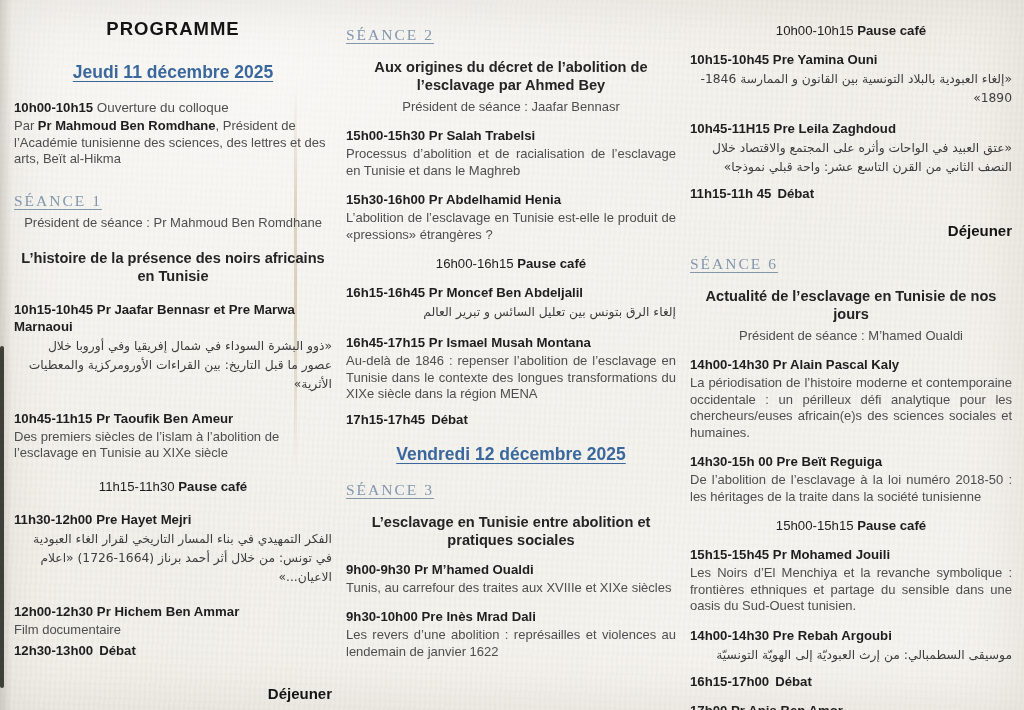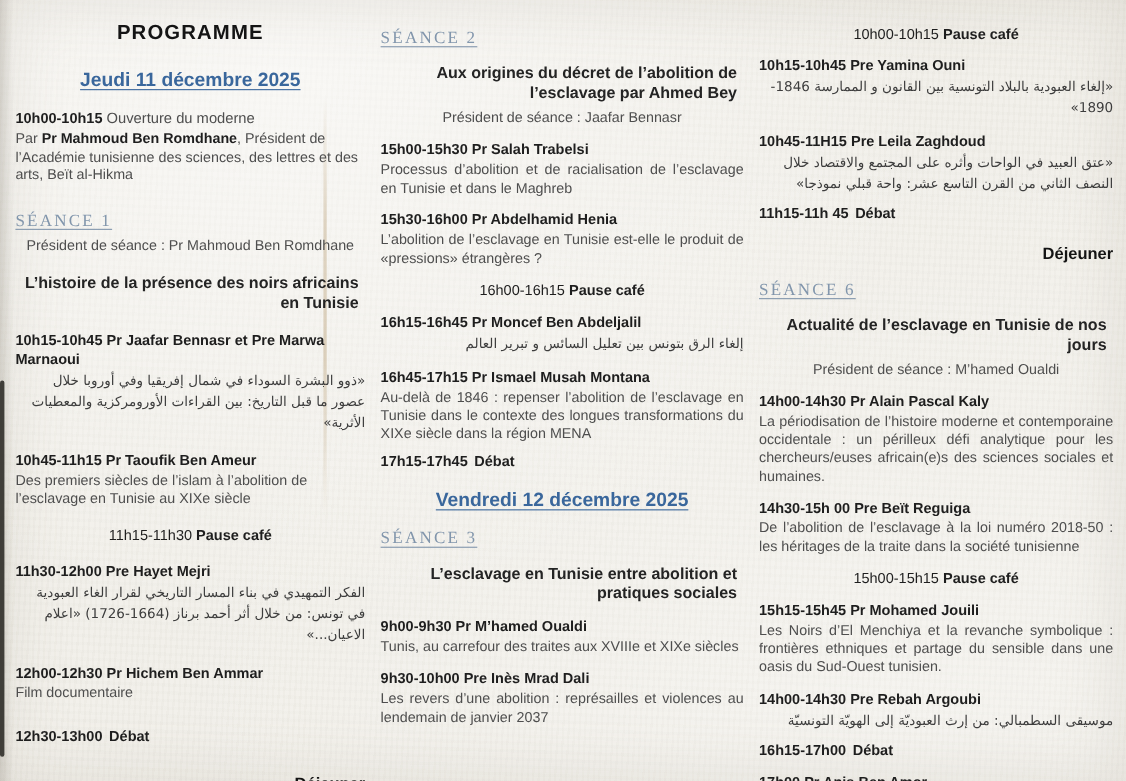--- a/index.html
+++ b/index.html
@@ -23,29 +23,29 @@
 
   .blk{margin-top:12px;}
   .b-title{margin-top:8px;text-align:center;font-size:18.5px;font-weight:800;
     letter-spacing:1px;color:#141414;}
   .b-date{margin-top:16px;text-align:center;}
   .b-date span{color:#3a679c;font-weight:800;font-size:17.5px;
     text-decoration:underline;text-underline-offset:3px;}
   .b-seance{margin-top:16px;text-align:left;}
   .b-seance span{font-family:"Liberation Serif", serif;color:#8296ac;
     font-size:15.5px;letter-spacing:2px;text-decoration:underline;text-underline-offset:3px;}
-  .b-session{margin-top:14px;text-align:right;font-weight:700;color:#242424;
+  .b-session{margin-top:14px;text-align:center;font-weight:700;color:#242424;
     font-size:14.6px;line-height:18px;padding:0 6px;}
   .b-president{margin-top:4px;text-align:center;color:#4e4e4e;font-size:13px;line-height:17px;}
   .b-entry{margin-top:12px;}
   #col-0 .b-entry{margin-top:16px;}
   #col-0 .b-seance{margin-top:24px;}
   #col-0 .b-session{margin-top:18px;}
   #col-0 .b-pause{margin-top:16px;}
-  #col-0 .b-debat{margin-top:23px;}
+  #col-0 .b-debat{margin-top:4px;}
   #col-0 .b-dejeuner{margin-top:26px;}
   #col-0 .b-date{margin-top:22px;}
   .entry-head{font-size:13.2px;line-height:17px;color:#1e1e1e;font-weight:700;}
   .entry-head .t-title{font-weight:400;color:#4e4e4e;font-size:13.4px;}
   .desc{color:#4e4e4e;font-size:13px;line-height:16.5px;margin-top:2px;}
   .desc.justify{text-align:justify;}
   .desc-ar{direction:rtl;text-align:right;color:#3d3d3d;font-size:12.3px;line-height:19px;
     font-family:"DejaVu Sans", sans-serif;margin-top:2px;}
   .seg-b{font-weight:700;color:#1e1e1e;}
   .b-pause{margin-top:12px;text-align:center;font-size:13.2px;line-height:17px;color:#1e1e1e;}
@@ -67,21 +67,21 @@
 <body>
 
 <div id="page">
   <div id="edge-shade"></div>
   <div id="edge-strip"></div>
   <div id="crease"></div>
   <div class="col" id="col-0">
       <div class="blk b-title">PROGRAMME</div>
       <div class="blk b-date"><span>Jeudi 11 décembre 2025</span></div>
       <div class="blk b-entry">
-        <div class="entry-head"><span class="t-time">10h00-10h15</span> <span class="t-title">Ouverture du moderne</span></div>
+        <div class="entry-head"><span class="t-time">10h00-10h15</span> <span class="t-title">Ouverture du colloque</span></div>
         <div class="desc"><span class="seg">Par </span><span class="seg-b">Pr Mahmoud Ben Romdhane</span><span class="seg">, Président de l’Académie tunisienne des sciences, des lettres et des arts, Beït al-Hikma</span></div>
       </div>
       <div class="blk b-seance"><span>SÉANCE 1</span></div>
       <div class="blk b-president">Président de séance : Pr Mahmoud Ben Romdhane</div>
       <div class="blk b-session">L’histoire de la présence des noirs africains en Tunisie</div>
       <div class="blk b-entry">
         <div class="entry-head"><span class="t-time">10h15-10h45</span> <span class="t-name">Pr Jaafar Bennasr et Pre Marwa Marnaoui</span></div>
         <div class="desc-ar" dir="rtl">«ذوو البشرة السوداء في شمال إفريقيا وفي أوروبا خلال عصور ما قبل التاريخ: بين القراءات الأورومركزية والمعطيات الأثرية»</div>
       </div>
       <div class="blk b-entry">
@@ -124,21 +124,21 @@
       <div class="blk b-debat"><span class="tm">17h15-17h45</span><span class="lbl">Débat</span></div>
       <div class="blk b-date"><span>Vendredi 12 décembre 2025</span></div>
       <div class="blk b-seance"><span>SÉANCE 3</span></div>
       <div class="blk b-session">L’esclavage en Tunisie entre abolition et pratiques sociales</div>
       <div class="blk b-entry">
         <div class="entry-head"><span class="t-time">9h00-9h30</span> <span class="t-name">Pr M’hamed Oualdi</span></div>
         <div class="desc">Tunis, au carrefour des traites aux XVIIIe et XIXe siècles</div>
       </div>
       <div class="blk b-entry">
         <div class="entry-head"><span class="t-time">9h30-10h00</span> <span class="t-name">Pre Inès Mrad Dali</span></div>
-        <div class="desc justify">Les revers d’une abolition : représailles et violences au lendemain de janvier 2037</div>
+        <div class="desc justify">Les revers d’une abolition : représailles et violences au lendemain de janvier 1622</div>
       </div>
     </div>
   <div class="col" id="col-2">
       <div class="blk b-pause"><span class="tm">10h00-10h15</span> <span class="lbl">Pause café</span></div>
       <div class="blk b-entry">
         <div class="entry-head"><span class="t-time">10h15-10h45</span> <span class="t-name">Pre Yamina Ouni</span></div>
         <div class="desc-ar" dir="rtl">«إلغاء العبودية بالبلاد التونسية بين القانون و الممارسة 1846-1890»</div>
       </div>
       <div class="blk b-entry">
         <div class="entry-head"><span class="t-time">10h45-11H15</span> <span class="t-name">Pre Leila Zaghdoud</span></div>

